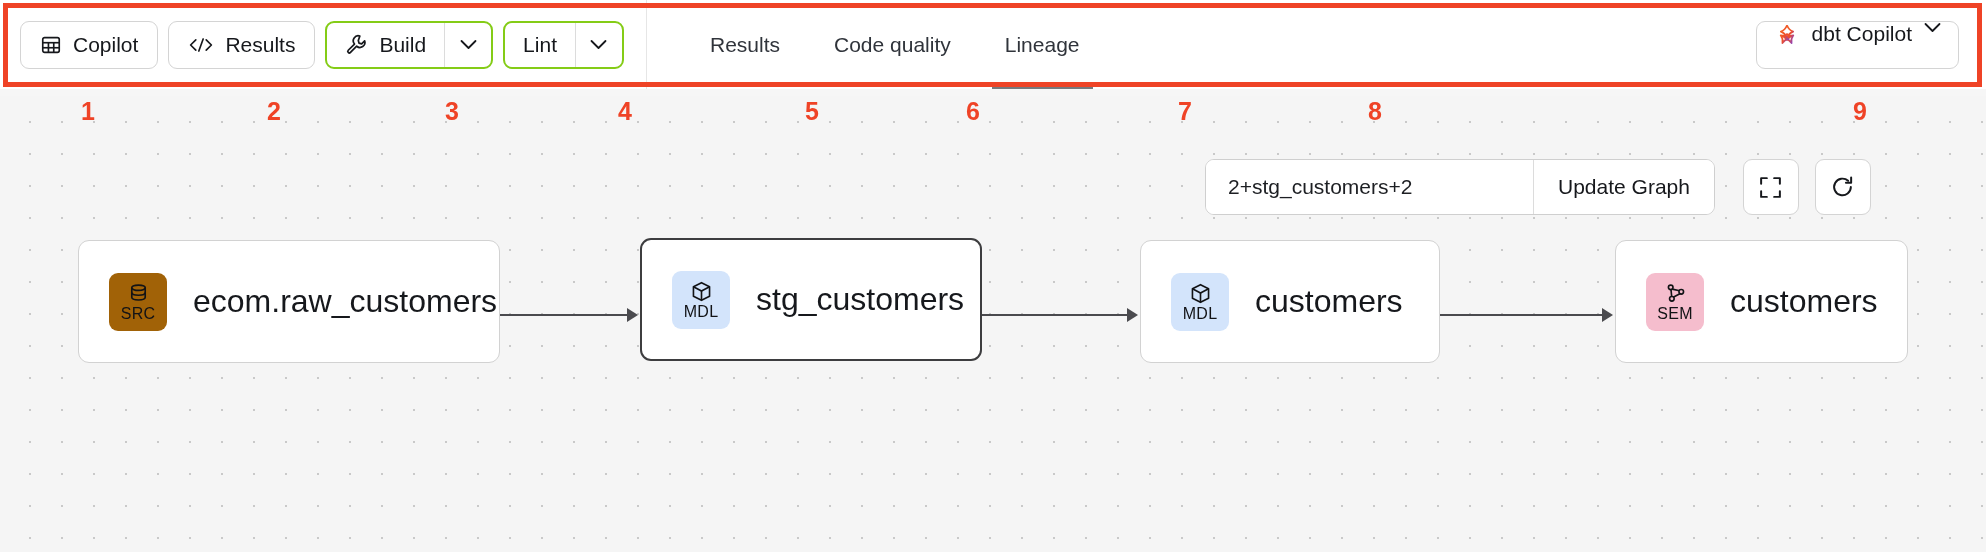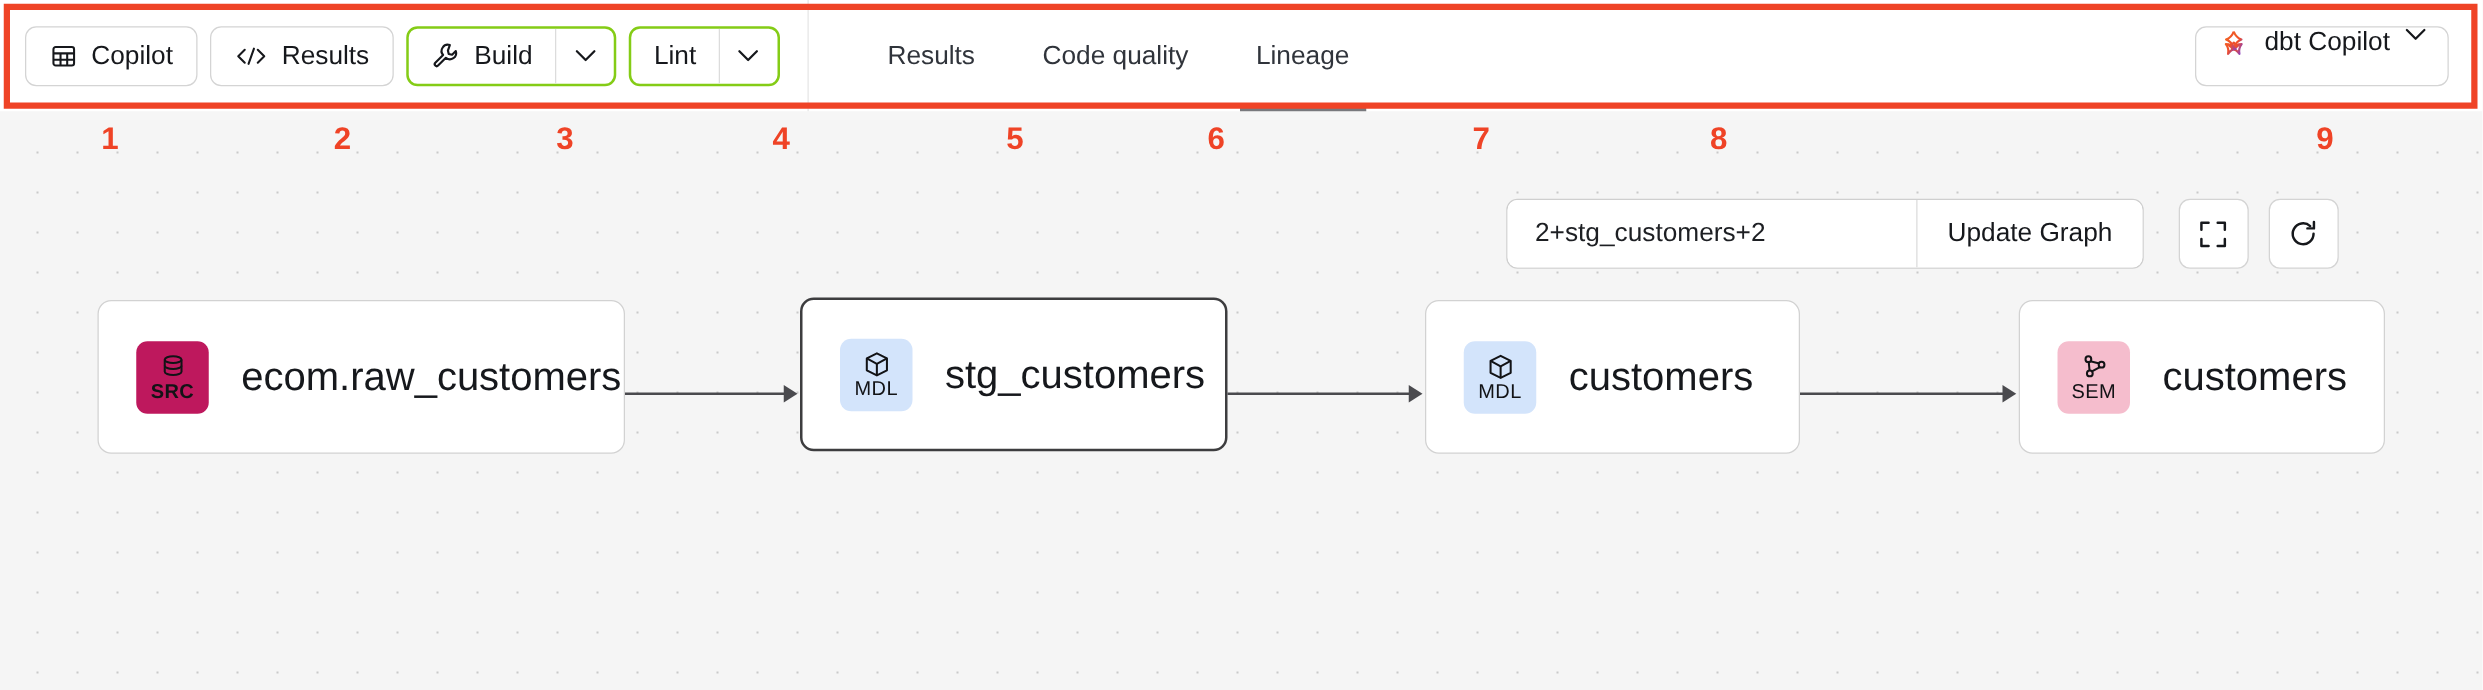--- a/index.html
+++ b/index.html
@@ -222,21 +222,21 @@
     font-size: 16px;
     color: #121316;
     letter-spacing: 0.3px;
     line-height: 1;
   }
   .node-label {
     font-size: 32px;
     color: #16181c;
     white-space: nowrap;
   }
-  .badge-src { background: #be185d; font-weight: bold; }
+  .badge-src { background: #a16207; }
   .badge-mdl { background: #d3e4fb; }
   .badge-sem { background: #f5bdcd; }
 
   
   .edge { position: absolute; }
   .edge-line {
     position: absolute;
     height: 1.6px;
     background: #4a4a4e;
     top: 0;

